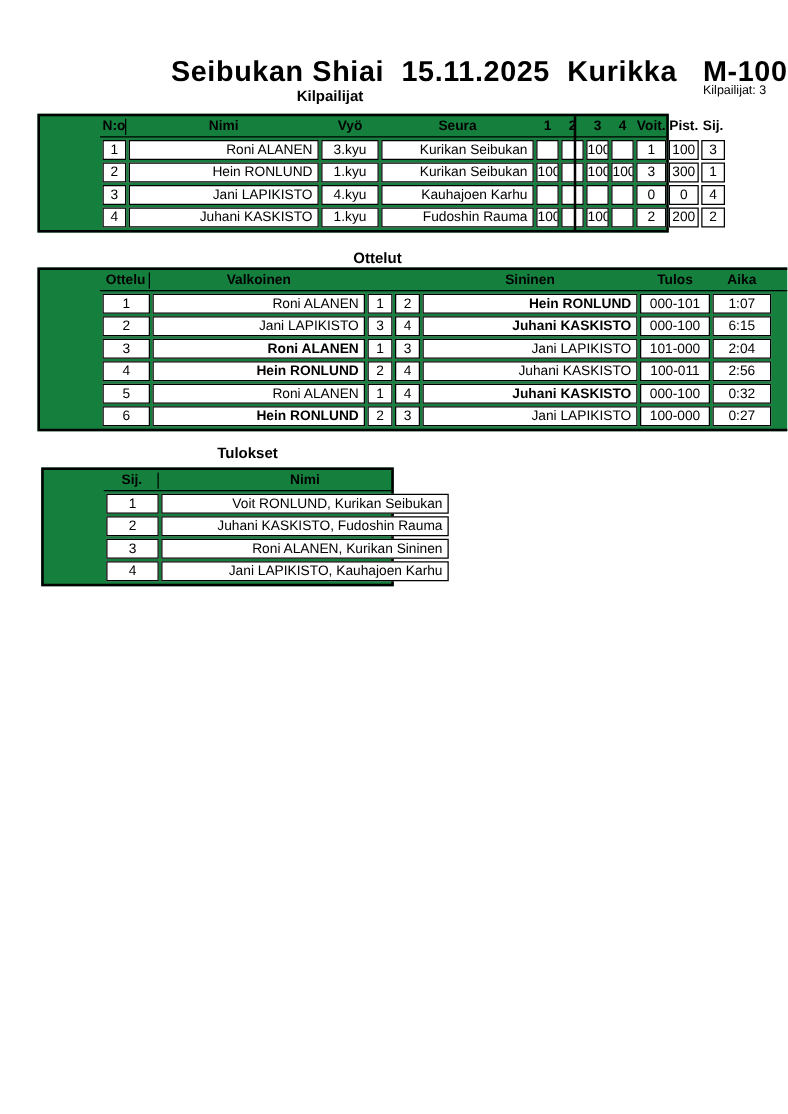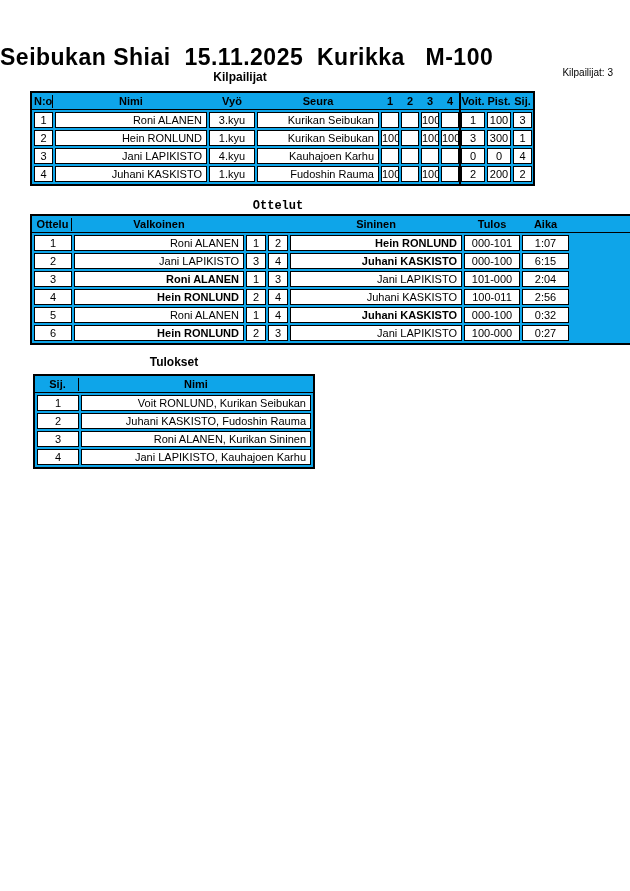--- a/index.html
+++ b/index.html
@@ -3,30 +3,30 @@
 <meta charset="utf-8">
 <style>
   html,body { margin:0; padding:0; background:#ffffff; }
   .page {
     position:relative; width:630px; height:891px; background:#ffffff;
     font-family:"Liberation Sans", sans-serif; color:#000;
     overflow:hidden;
   }
   .title {
     position:absolute; top:44px; left:0; width:630px;
-    text-align:left; font-size:23px; font-weight:bold;
+    text-align:right; font-size:23px; font-weight:bold;
     white-space:pre; letter-spacing:0.5px;
   }
-  .section-label { position:absolute; font-size:12px; font-weight:bold; text-align:center; white-space:pre; }
+  .section-label { position:absolute; font-size:12px; font-weight:bold; text-align:center; white-space:pre;padding-left:24px; }
   .lbl-kilpailijat { top:70px; left:0;   width:480px; }
-  .lbl-ottelut     { top:199px; left:0;  width:556px;font-family:Liberation Mono, monospace; }
+  .lbl-ottelut     { top:199px; left:0;  width:556px; }
   .lbl-tulokset    { top:355px; left:33px; width:282px; }
   .note { position:absolute; top:67px; right:17px; font-size:10px; }
 
-  .tblwrap { position:absolute; border:2px solid #000; background:#0ea5e9; box-sizing:border-box; padding-bottom:2px; }
+  .tblwrap { position:absolute; border:2px solid #000; background:#15803d; box-sizing:border-box; padding-bottom:2px;padding-left:48px; }
   .t1 { left:30px; top:91px;  width:505px; }
   .t2 { left:30px; top:214px; width:625px; }
   .t3 { left:33px; top:374px; width:282px; }
 
   .trow { display:flex; gap:2px; margin:2px 2px 0 2px; height:16px; }
   .thead-row { height:13px; margin-top:2px; }
   .hline { height:1px; background:#000; margin-top:1px; }
 
   .cell {
     box-sizing:border-box; border:1px solid #000; background:#fff;

